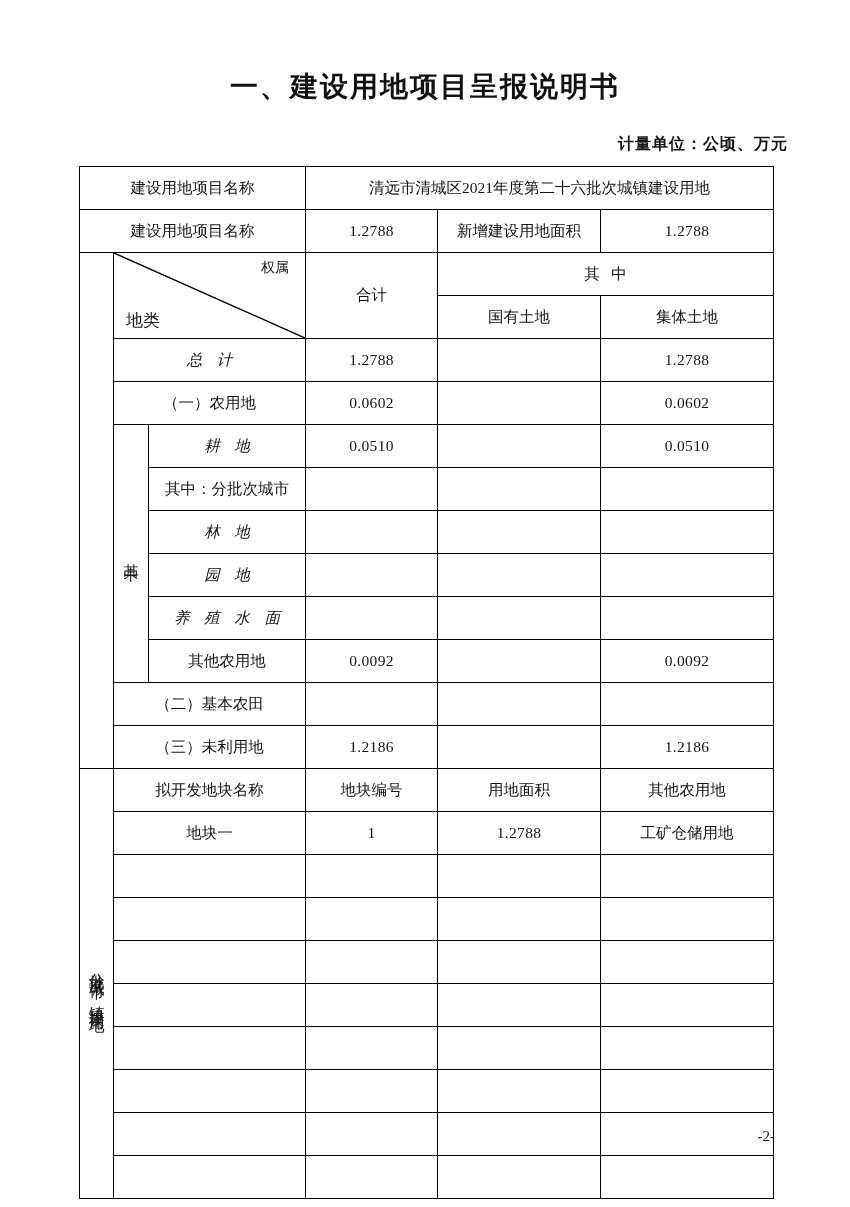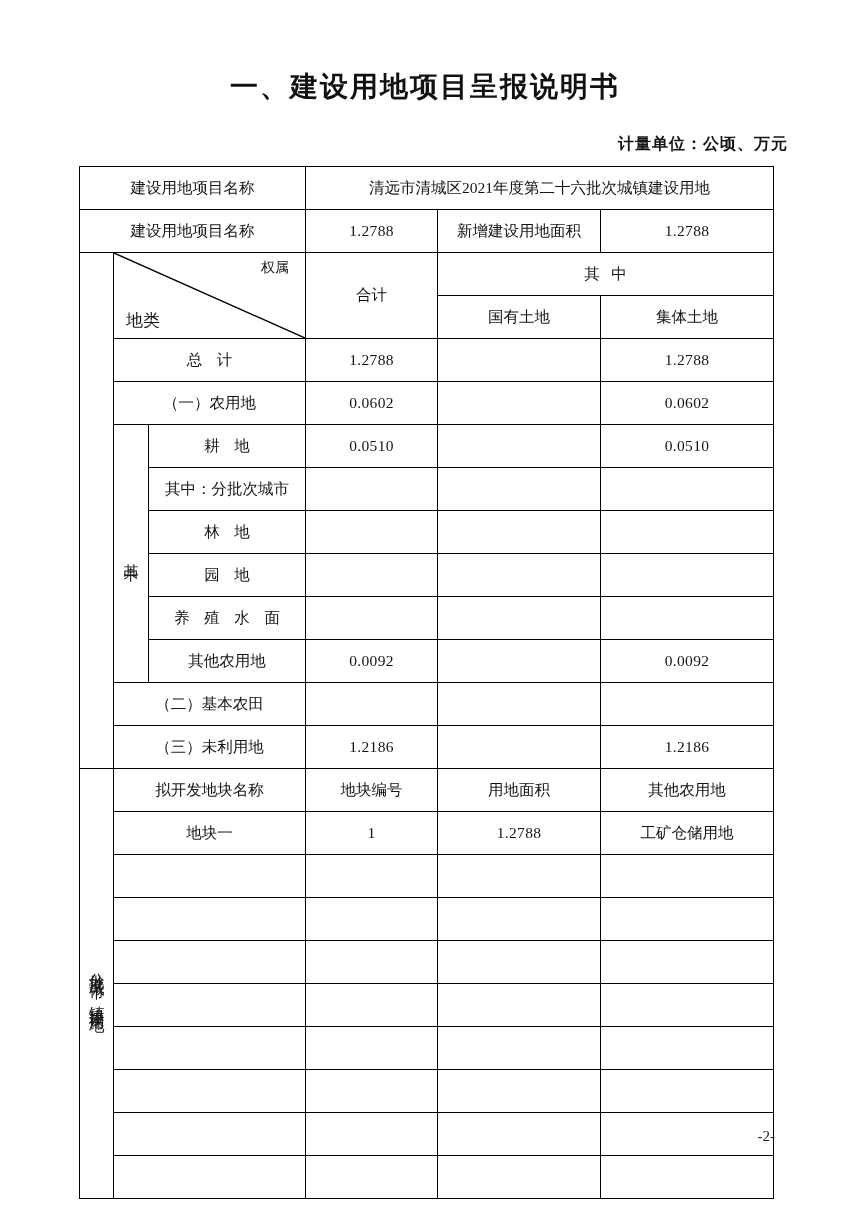--- a/index.html
+++ b/index.html
@@ -65,21 +65,21 @@
     vertical-align: middle;
     font-size: 15.5px;
     color: #141414;
     height: 42px;
   }
   .outer-l { border-left-width: 2px; }
   .outer-r { border-right-width: 2px; }
   .outer-t { border-top-width: 2px; }
   .outer-b { border-bottom-width: 2px; }
 
-  .sp2 { letter-spacing: 0.35em; text-indent: 0.35em; }
+  .sp2 { letter-spacing: 0.35em; text-indent: 0.35em; font-style: italic; }
   .sp4 { letter-spacing: 0.25em; text-indent: 0.25em; }
 
   .num { font-size: 16px; letter-spacing: 0.02em; }
 
   
   .diag {
     position: relative;
     height: 82px;
     padding: 0 !important;
   }

